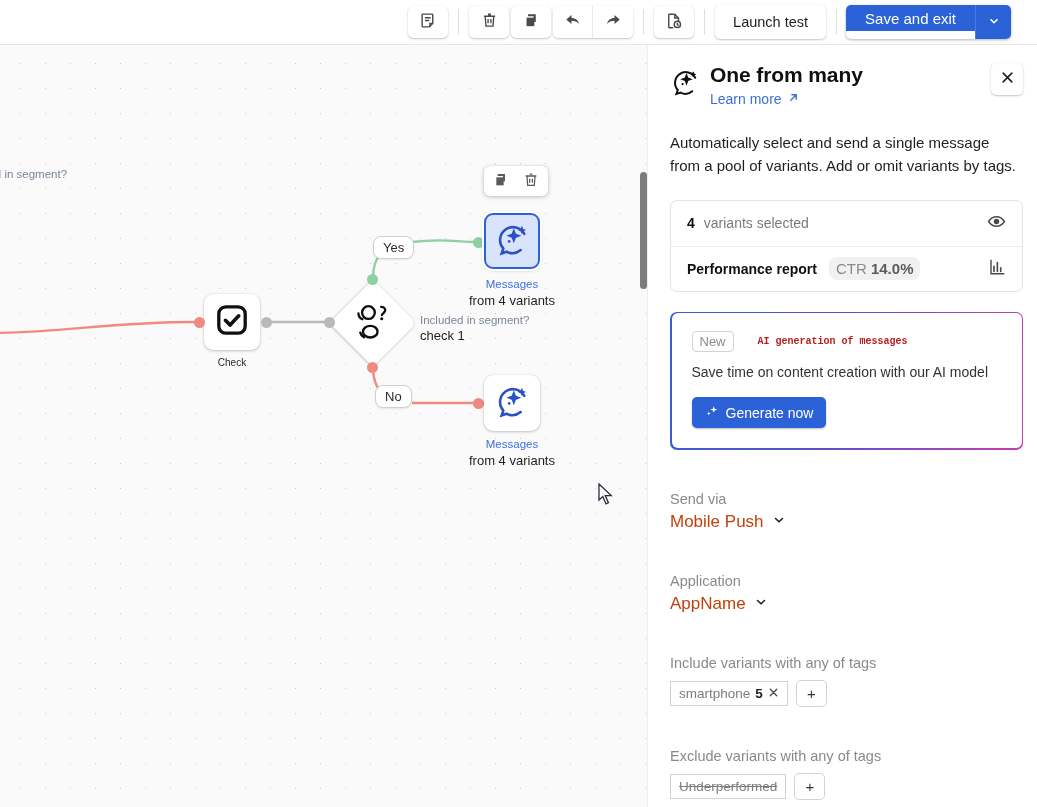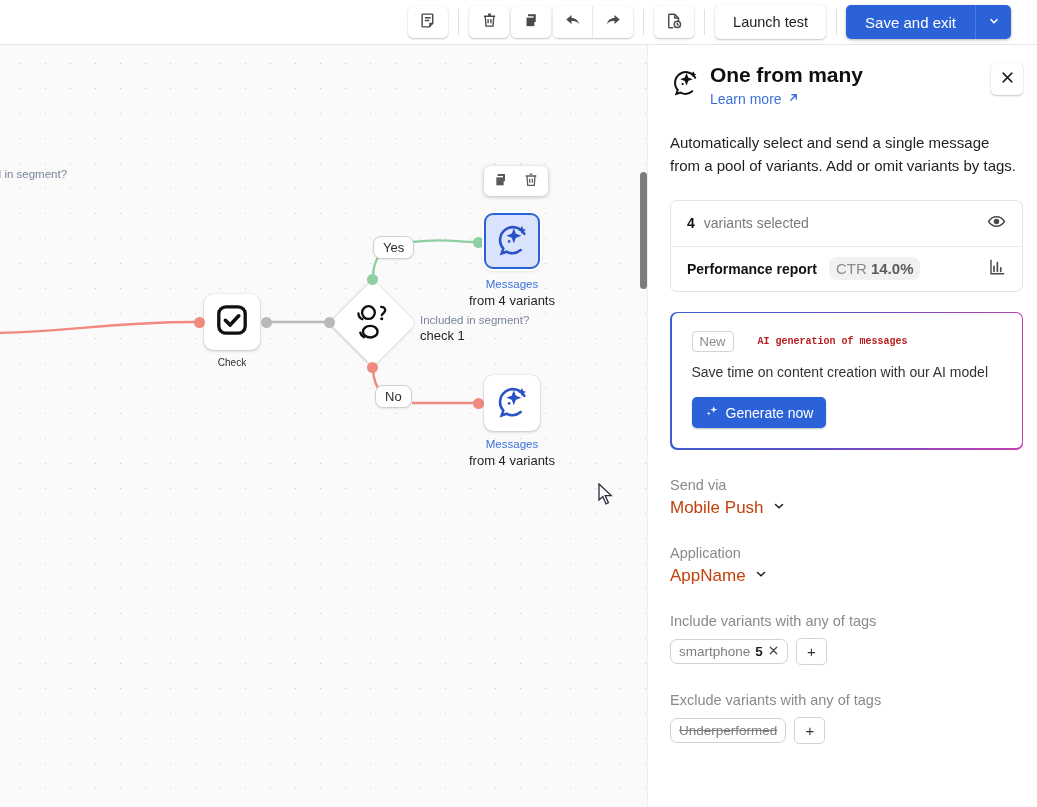--- a/index.html
+++ b/index.html
@@ -44,21 +44,21 @@
     box-shadow: 0 1px 2px rgba(0,0,0,.22), 0 0 1px rgba(0,0,0,.12);
     font-size: 14.5px; color: #1f1f1f; cursor: pointer;
     font-family: "Liberation Sans", sans-serif;
     margin: 0 1px;
   }
   .tb-primary-wrap {
     display: flex; border-radius: 5px; overflow: hidden;
     box-shadow: 0 1px 3px rgba(0,0,0,.3);
   }
   .tb-primary {
-    height: 34px; padding: 0 19px;
+    height: 26px; padding: 0 19px;
     background: #2b62d8; color: #fff; border: none;
     font-size: 15px; font-weight: 400; cursor: pointer;
     font-family: "Liberation Sans", sans-serif;
   }
   .tb-primary-caret {
     width: 36px; height: 34px; background: #2b62d8;
     border: none; border-left: 1px solid #4b7ae0;
     display: flex; align-items: center; justify-content: center;
     cursor: pointer;
   }
@@ -196,30 +196,30 @@
   .ai-sub { margin-top: 12px; font-size: 14px; color: #333; }
   .generate-btn {
     margin-top: 17px; display: inline-flex; align-items: center; gap: 7px;
     background: #2b62d8; color: #fff; border: none; border-radius: 5px;
     padding: 7px 13px; font-size: 14px; cursor: pointer;
     box-shadow: 0 1px 2px rgba(0,0,0,.25);
     font-family: "Liberation Sans", sans-serif;
   }
 
   .field-label {
-    margin-top: 27px; font-size: 14.5px; color: #8a8a8a;
+    margin-top: 41px; font-size: 14.5px; color: #8a8a8a;
   }
   .field-value {
     margin-top: 5px; display: inline-flex; align-items: center; gap: 8px;
     font-size: 17px; color: #c2410c; cursor: pointer;
   }
   .tag-row { margin-top: 9px; display: flex; align-items: center; gap: 8px; }
   .tag {
     display: inline-flex; align-items: center; gap: 5px;
-    border: 1px solid #d2d2d2; border-radius: 7px;
+    border: 1px solid #d2d2d2; border-radius: 0;
     padding: 4px 8px; font-size: 13.5px; color: #7d7d7d;
     background: #fff; cursor: pointer;
   }
   .tag b { color: #1c1c1c; }
   .tag.struck span.tag-text { text-decoration: line-through; }
   .tag-x { color: #5a5a5a; font-size: 13px; }
   .add-tag {
     width: 31px; height: 27px; border: 1px solid #d2d2d2; border-radius: 5px;
     background: #fff; display: flex; align-items: center; justify-content: center;
     cursor: pointer; font-size: 15px; color: #333;

